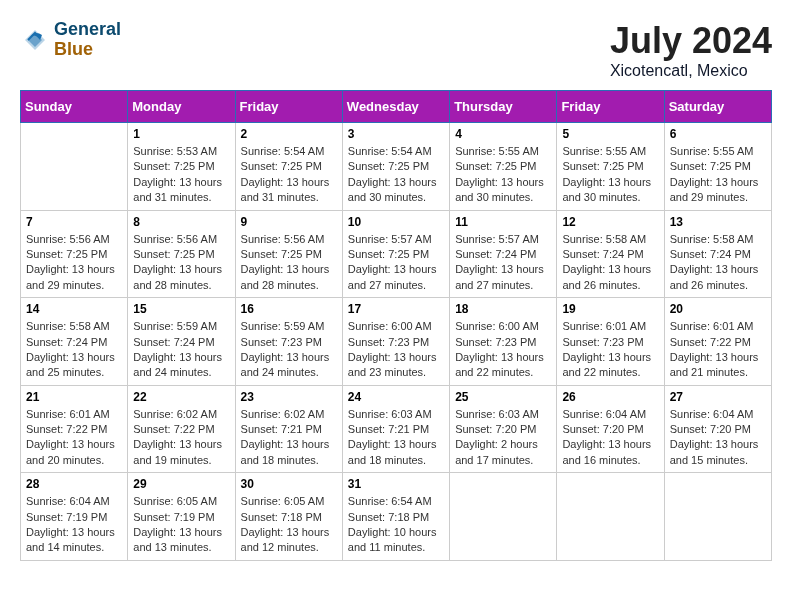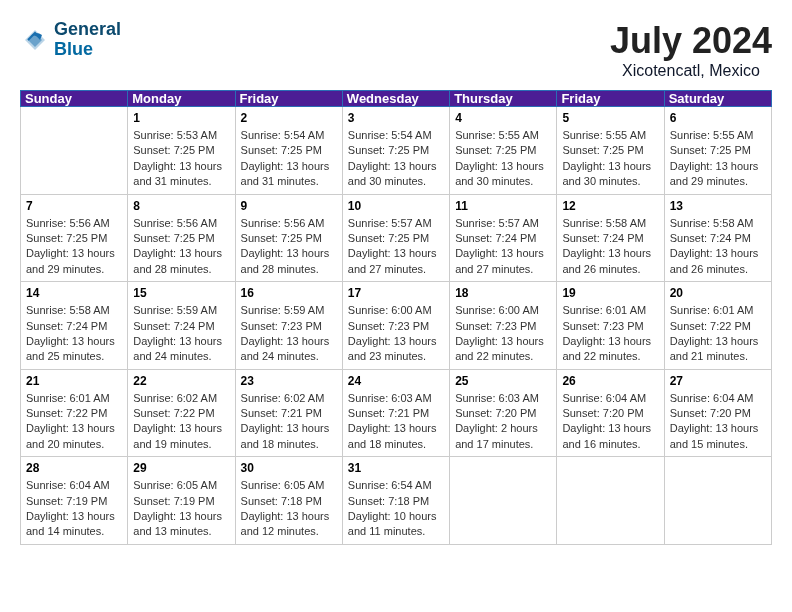--- a/index.html
+++ b/index.html
@@ -26,48 +26,48 @@
       line-height: 1.1;
     }
     .logo-general {
       font-size: 18px;
       font-weight: bold;
       color: #0c4a6e;
     }
     .logo-blue {
       font-size: 18px;
       font-weight: bold;
-      color: #0369a1;
+      color: #a16207;
     }
     .logo-icon {
       width: 30px;
       height: 30px;
       margin-right: 4px;
     }
     .title-section {
-      text-align: center;
+      text-align: left;
     }
     .calendar-title {
       font-size: 36px;
       font-weight: bold;
       color: #222;
     }
     .calendar-subtitle {
       font-size: 16px;
       color: #0f172a;
     }
     table {
       width: 100%;
       border-collapse: collapse;
       font-size: 11px;
     }
     thead tr th {
-      background-color: #4c1d95;
+      background-color: #a21caf;
       color: white;
-      padding: 0 4px;
+      padding: 8px 4px;
       text-align: left;
       font-size: 13px;
       font-weight: bold;
       border: 1px solid #2a6db5;
     }
     tbody tr td {
       border: 1px solid #ccc;
       vertical-align: top;
       padding: 4px 5px;
       height: 80px;

